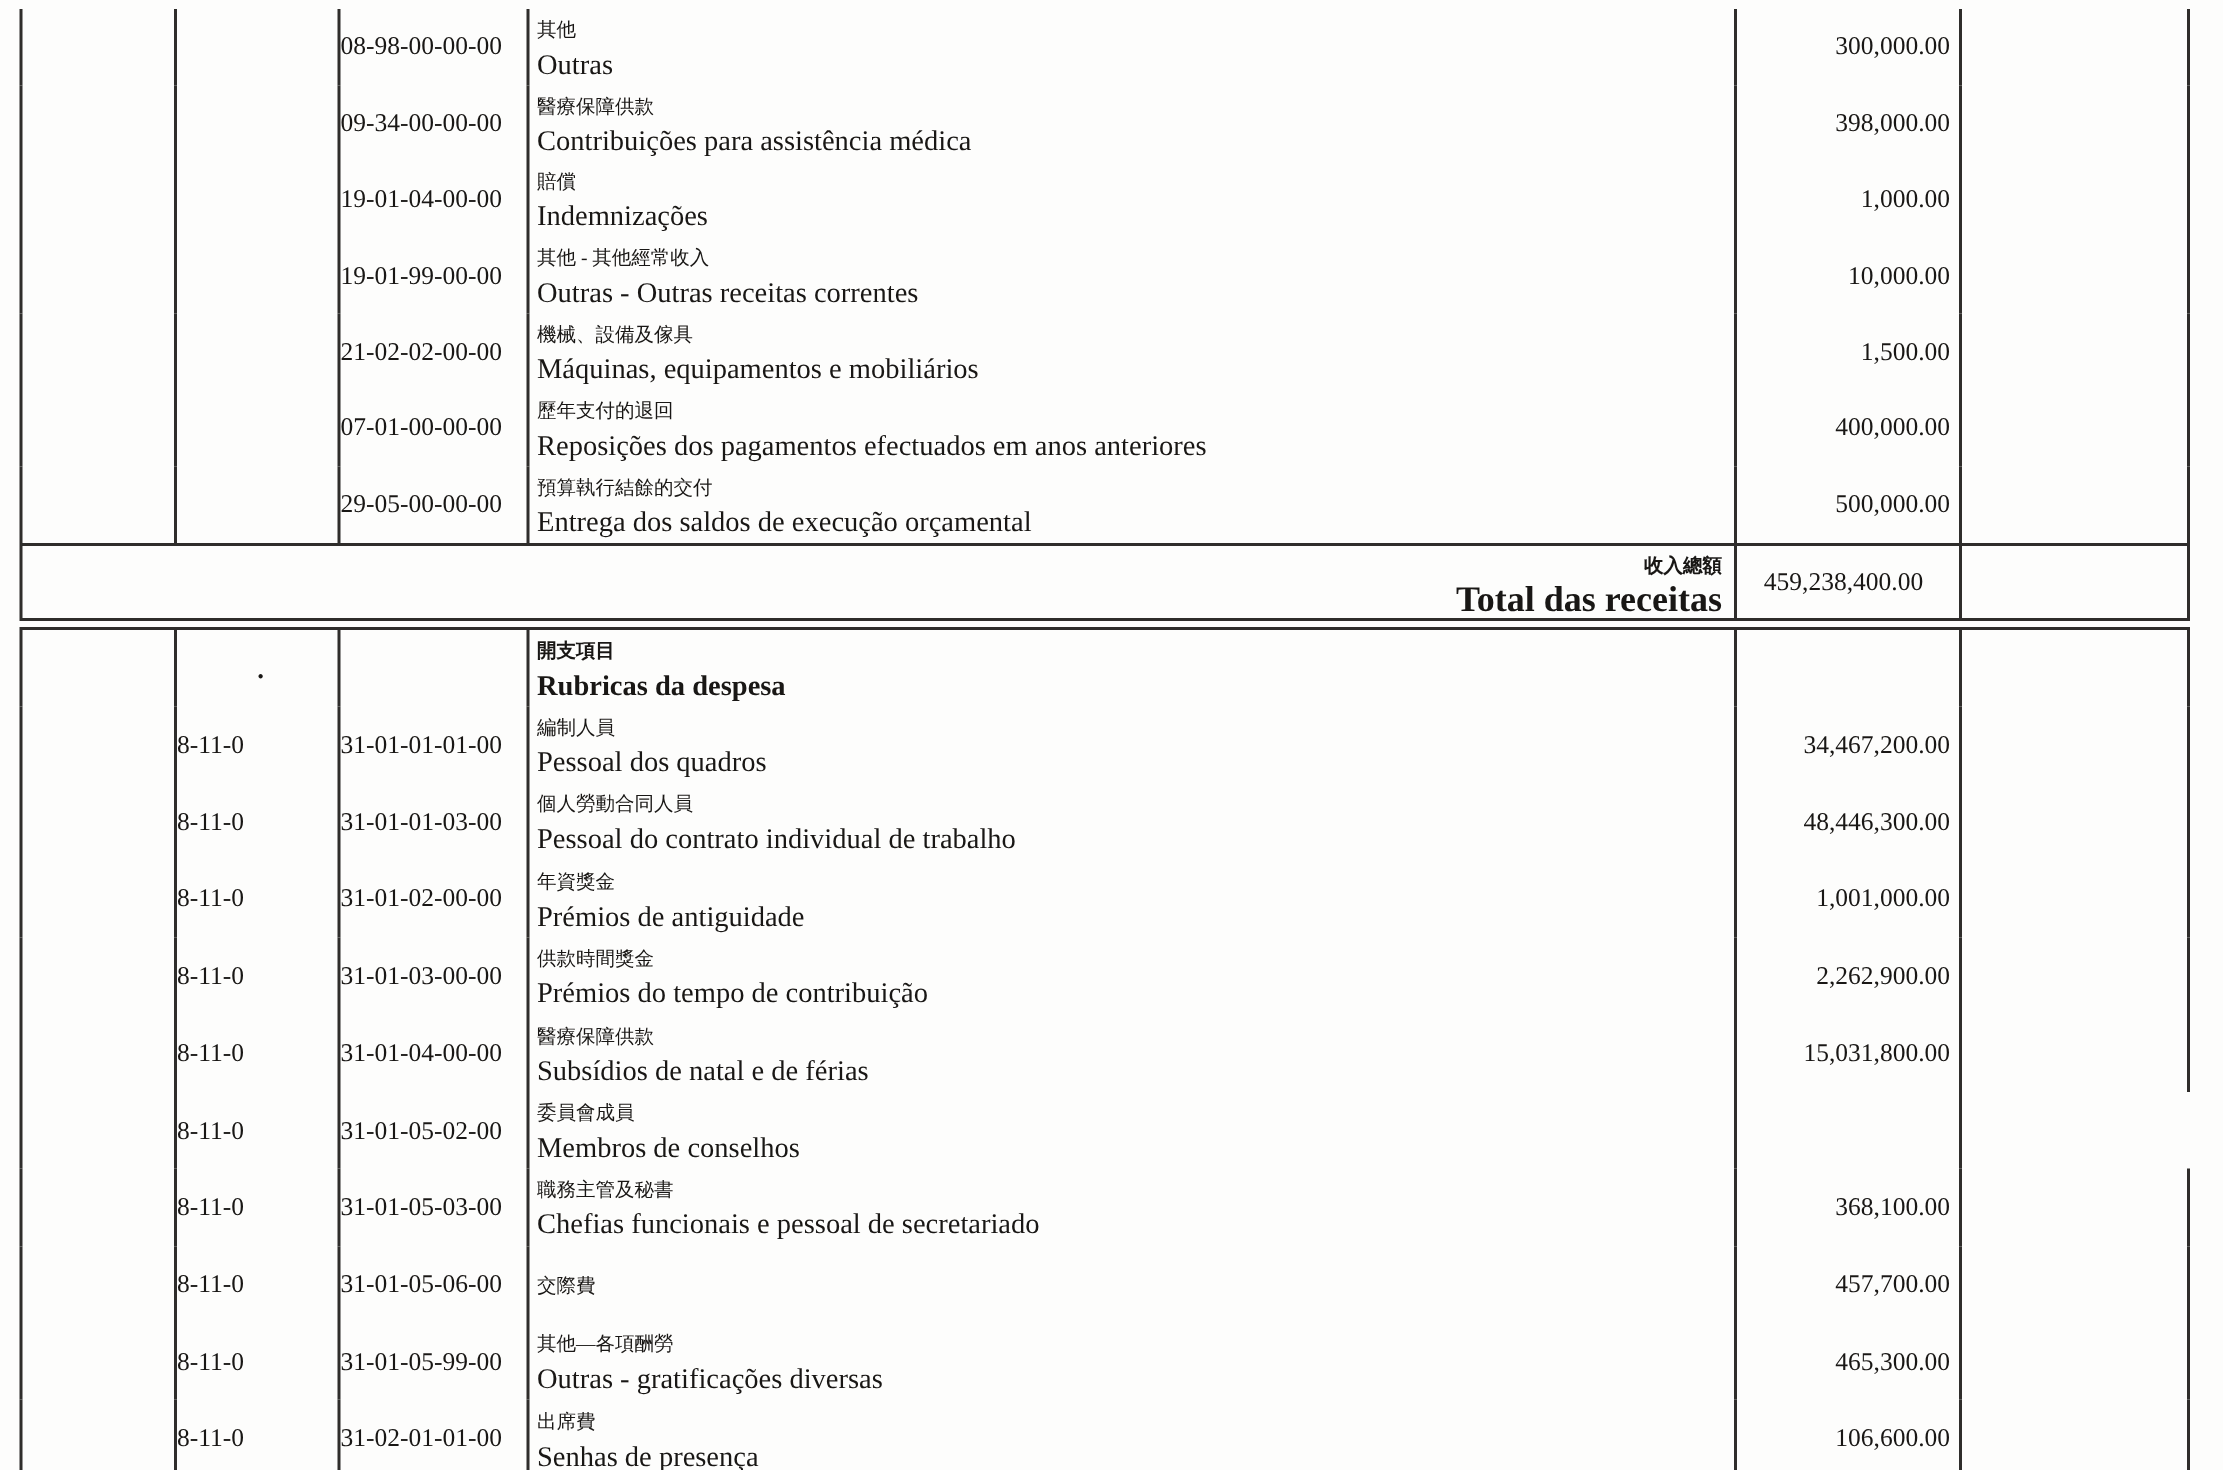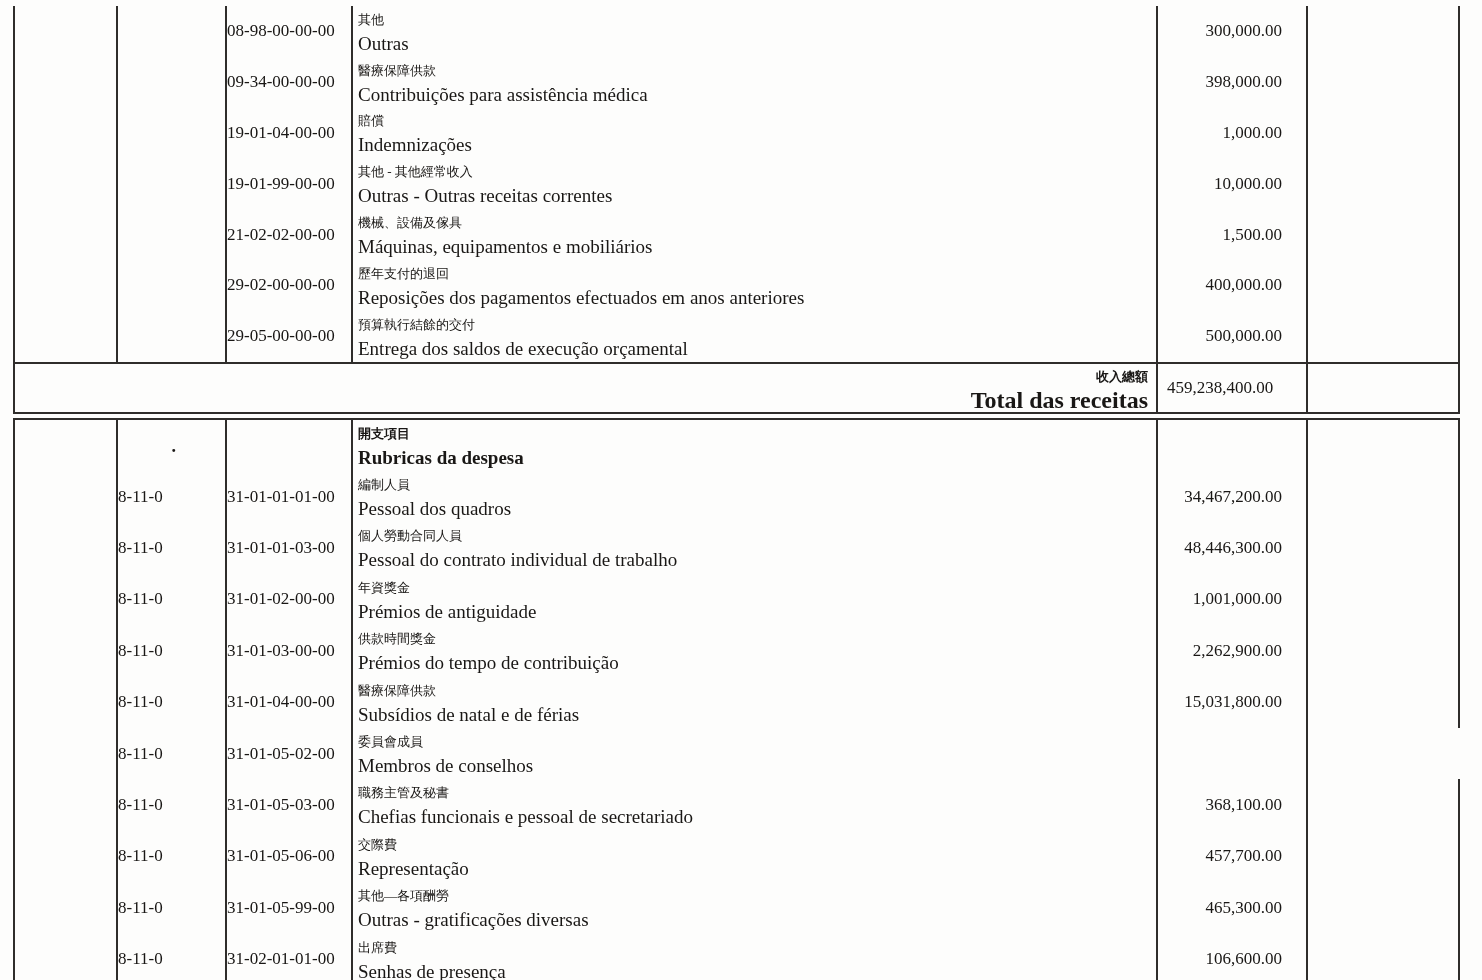--- a/index.html
+++ b/index.html
@@ -28,21 +28,21 @@
     border-right:2px solid var(--line);
     display:flex;
     flex-direction:column;
     justify-content:center;
     overflow:hidden;
     position:relative;
   }
   .c.first{border-left:2px solid var(--line);}
   .cc{}        
   .cd{padding-left:5px;}          
-  .ce{flex-direction:row;justify-content:flex-end;align-items:center;padding-right:24px;}
+  .ce{flex-direction:row;justify-content:flex-end;align-items:center;padding-right:6px;}
   .zh{font-size:13px;line-height:25px;white-space:nowrap;}
   .pt{font-size:19px;line-height:24px;white-space:nowrap;}
   .code{font-size:17px;white-space:nowrap;}
   .amt{font-size:17px;white-space:nowrap;}
   .b{font-weight:bold;}
 
   
   .income{position:absolute;top:6px;left:13px;}
   .income .r{height:50.8px;}
 
@@ -154,21 +154,21 @@
       <div class="c ce">
           <span class="amt">1,500.00</span>
         </div>
       <div class="c"></div>
     </div>
 
     <div class="r">
       <div class="c first"></div>
       <div class="c"></div>
       <div class="c cc">
-          <span class="code">29-02-00-00-00</span>
+          <span class="code">07-01-00-00-00</span>
         </div>
       <div class="c cd">
         <div class="zh">歷年支付的退回</div>
         <div class="pt">Reposições dos pagamentos efectuados em anos anteriores</div>
       </div>
       <div class="c ce">
           <span class="amt">400,000.00</span>
         </div>
       <div class="c"></div>
     </div>
@@ -343,21 +343,20 @@
     <div class="r">
       <div class="c first"></div>
       <div class="c cc">
           <span class="code">8-11-0</span>
         </div>
       <div class="c cc">
           <span class="code">31-01-05-06-00</span>
         </div>
       <div class="c cd">
         <div class="zh">交際費</div>
-        <div class="pt">Representação</div>
       </div>
       <div class="c ce">
           <span class="amt">457,700.00</span>
         </div>
       <div class="c"></div>
     </div>
 
     <div class="r">
       <div class="c first"></div>
       <div class="c cc">

